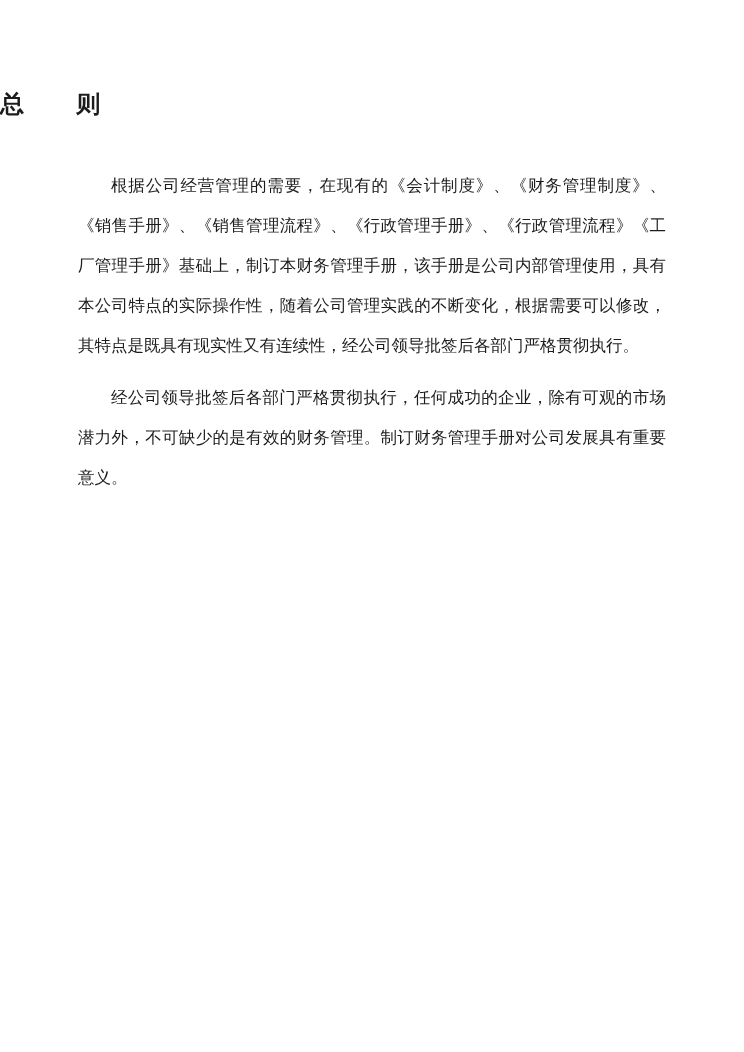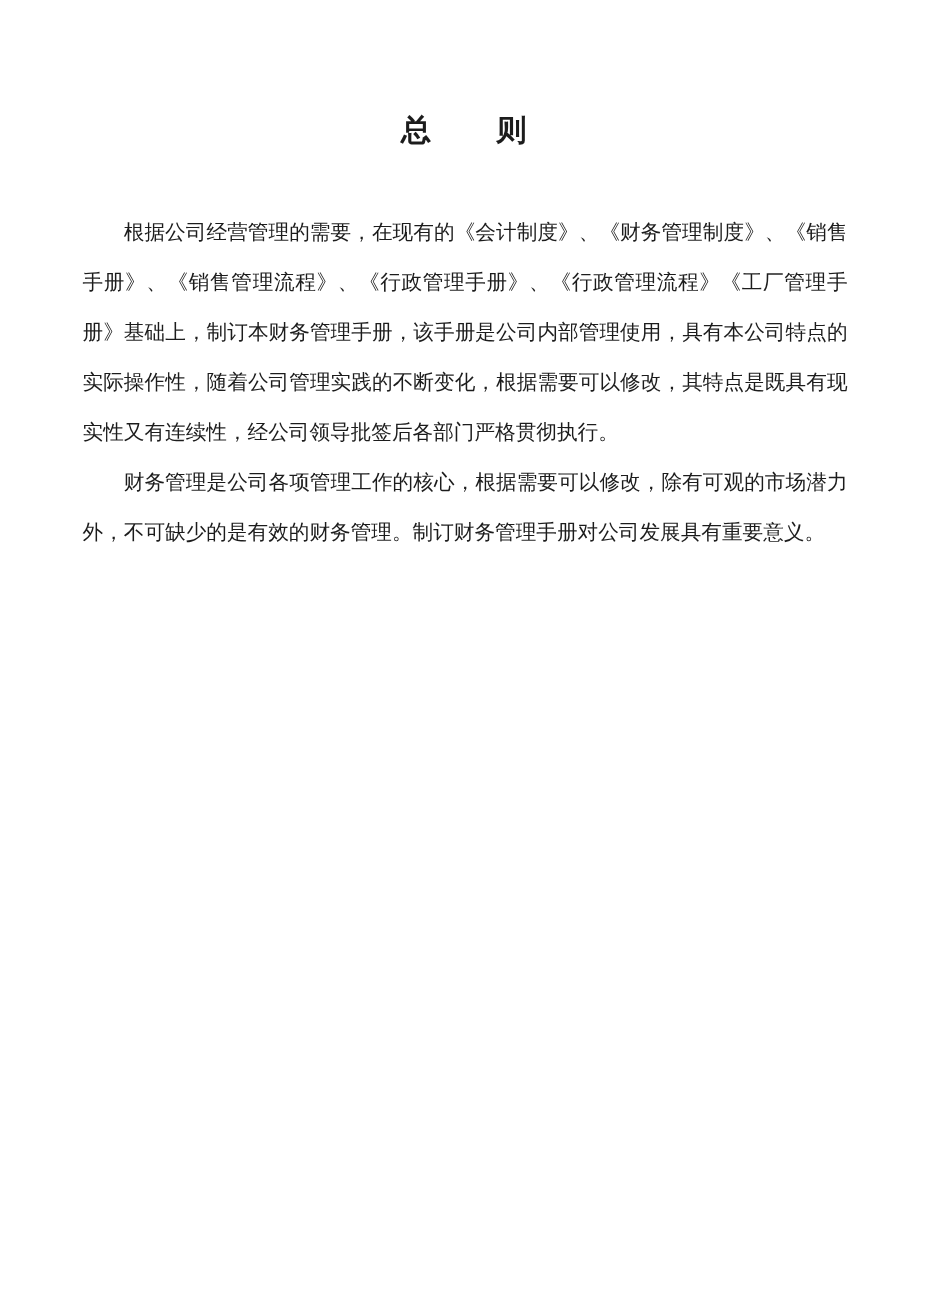--- a/index.html
+++ b/index.html
@@ -21,47 +21,46 @@
   .page {
     position: relative;
     width: 744px;
     height: 1052px;
     background: var(--page-bg);
   }
   .doc-title {
     margin: 0;
     padding-top: 88px;
     margin-bottom: 46px;
-    text-align: center;
     font-size: 24px;
     line-height: 32px;
     font-weight: bold;
     letter-spacing: 2px;
     word-spacing: 40px;  
     white-space: pre;
     color: var(--text-color);
   }
   .doc-body {
     margin: 0 66px;
     width: 612px;
     font-size: 16.5px;
     line-height: 40px;
     text-align: justify;
     text-justify: inter-ideograph;
     color: var(--text-color);
   }
   .doc-body p {
-    margin: 0;
+    margin: 12px;
     padding: 0;
     text-indent: 2em;
     font-family: Liberation Serif, serif;
   }
 </style>
 </head>
 <body>
 
 <div class="page">
   <h1 class="doc-title">总 则</h1>
   <div class="doc-body">
     <p>根据公司经营管理的需要，在现有的《会计制度》、《财务管理制度》、《销售手册》、《销售管理流程》、《行政管理手册》、《行政管理流程》《工厂管理手册》基础上，制订本财务管理手册，该手册是公司内部管理使用，具有本公司特点的实际操作性，随着公司管理实践的不断变化，根据需要可以修改，其特点是既具有现实性又有连续性，经公司领导批签后各部门严格贯彻执行。</p>
-    <p>财务管理是公司各项管理工作的核心，根据需要可以修改，除有可观的市场潜力外，不可缺少的是有效的财务管理。制订财务管理手册对公司发展具有重要意义。</p>
+    <p>经公司领导批签后各部门严格贯彻执行，任何成功的企业，除有可观的市场潜力外，不可缺少的是有效的财务管理。制订财务管理手册对公司发展具有重要意义。</p>
   </div>
 </div>
 
 </body></html>

